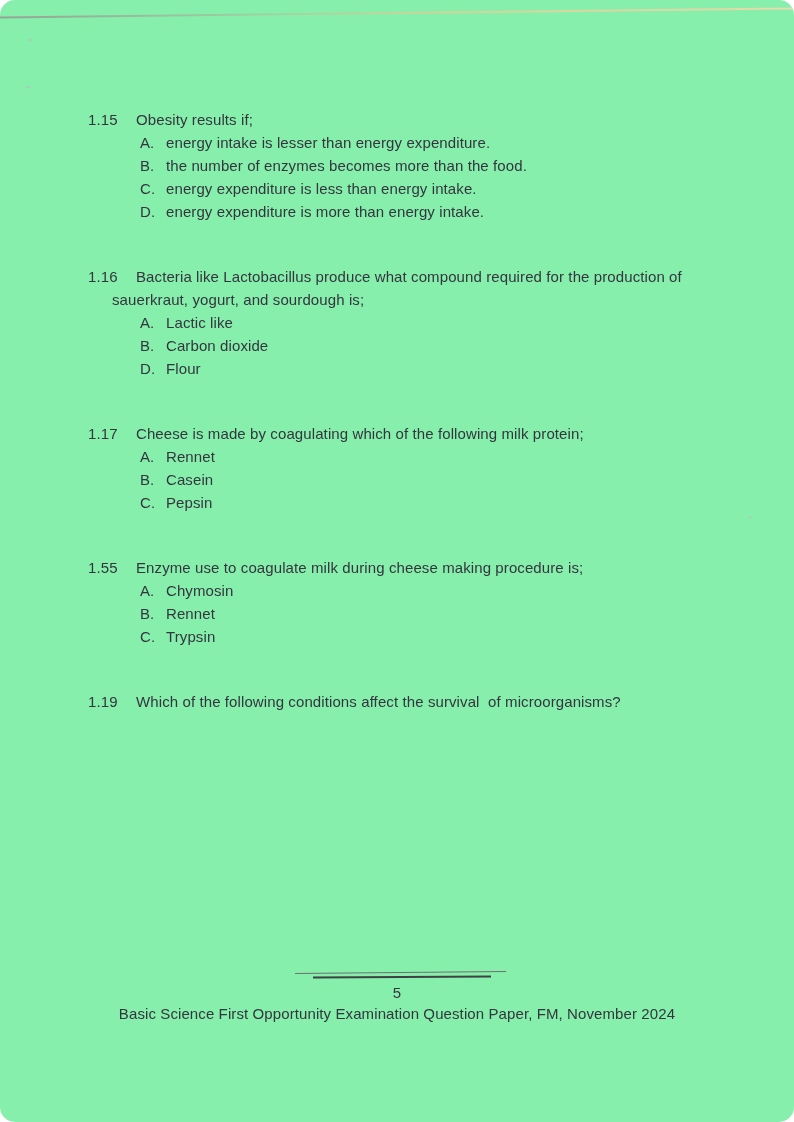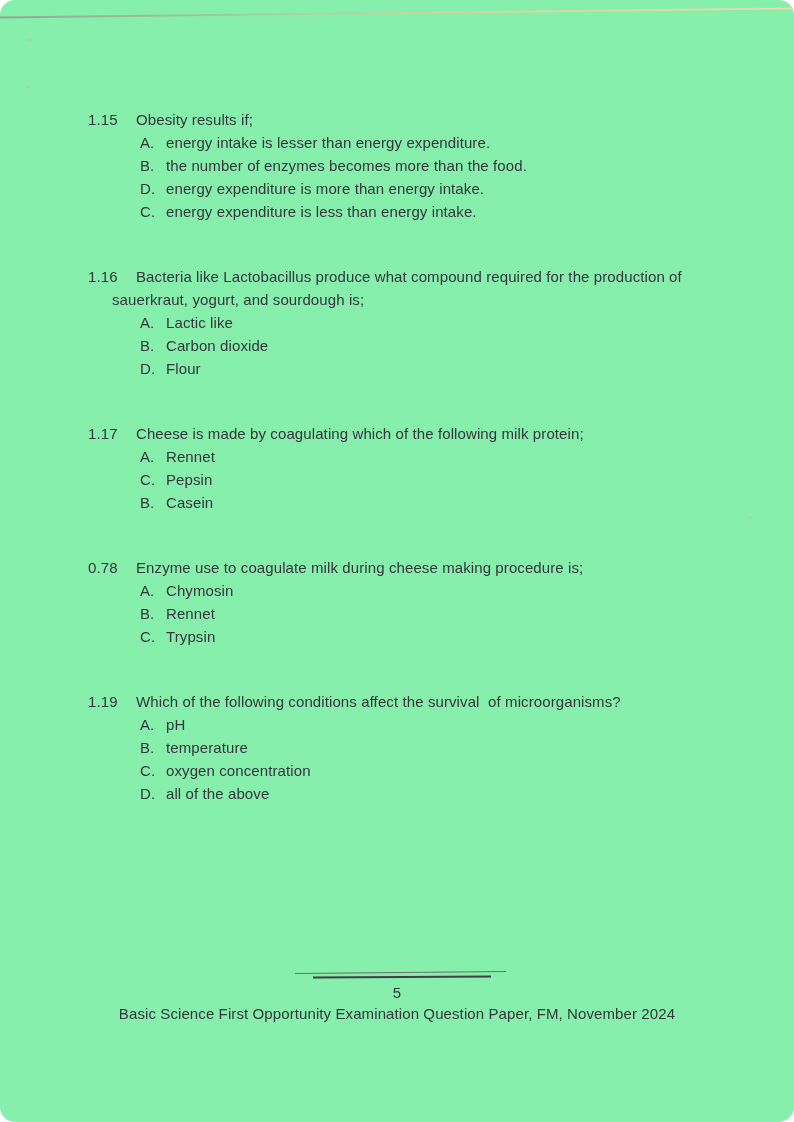--- a/index.html
+++ b/index.html
@@ -96,61 +96,55 @@
   <div class="speck speck2"></div>
   <div class="speck speck3"></div>
 
   <div class="content">
 
     <div class="question">
       <div class="q-line"><span class="q-num">1.15</span><span class="q-text">Obesity results if;</span></div>
       <div class="options">
         <div class="option"><span class="opt-letter">A.</span><span class="opt-text">energy intake is lesser than energy expenditure.</span></div>
         <div class="option"><span class="opt-letter">B.</span><span class="opt-text">the number of enzymes becomes more than the food.</span></div>
+        <div class="option"><span class="opt-letter">C.</span><span class="opt-text">energy expenditure is less than energy intake.</span></div>
         <div class="option"><span class="opt-letter">D.</span><span class="opt-text">energy expenditure is more than energy intake.</span></div>
-        <div class="option"><span class="opt-letter">C.</span><span class="opt-text">energy expenditure is less than energy intake.</span></div>
       </div>
     </div>
 
     <div class="question">
       <div class="q-line"><span class="q-num">1.16</span><span class="q-text">Bacteria like Lactobacillus produce what compound required for the production of
 sauerkraut, yogurt, and sourdough is;</span></div>
       <div class="options">
         <div class="option"><span class="opt-letter">A.</span><span class="opt-text">Lactic like</span></div>
         <div class="option"><span class="opt-letter">B.</span><span class="opt-text">Carbon dioxide</span></div>
         <div class="option"><span class="opt-letter">D.</span><span class="opt-text">Flour</span></div>
       </div>
     </div>
 
     <div class="question">
       <div class="q-line"><span class="q-num">1.17</span><span class="q-text">Cheese is made by coagulating which of the following milk protein;</span></div>
       <div class="options">
         <div class="option"><span class="opt-letter">A.</span><span class="opt-text">Rennet</span></div>
+        <div class="option"><span class="opt-letter">B.</span><span class="opt-text">Casein</span></div>
         <div class="option"><span class="opt-letter">C.</span><span class="opt-text">Pepsin</span></div>
-        <div class="option"><span class="opt-letter">B.</span><span class="opt-text">Casein</span></div>
       </div>
     </div>
 
     <div class="question">
-      <div class="q-line"><span class="q-num">0.78</span><span class="q-text">Enzyme use to coagulate milk during cheese making procedure is;</span></div>
+      <div class="q-line"><span class="q-num">1.55</span><span class="q-text">Enzyme use to coagulate milk during cheese making procedure is;</span></div>
       <div class="options">
         <div class="option"><span class="opt-letter">A.</span><span class="opt-text">Chymosin</span></div>
         <div class="option"><span class="opt-letter">B.</span><span class="opt-text">Rennet</span></div>
         <div class="option"><span class="opt-letter">C.</span><span class="opt-text">Trypsin</span></div>
       </div>
     </div>
 
     <div class="question">
       <div class="q-line"><span class="q-num">1.19</span><span class="q-text">Which of the following conditions affect the survival  of microorganisms?</span></div>
-      <div class="options">
-        <div class="option"><span class="opt-letter">A.</span><span class="opt-text">pH</span></div>
-        <div class="option"><span class="opt-letter">B.</span><span class="opt-text">temperature</span></div>
-        <div class="option"><span class="opt-letter">C.</span><span class="opt-text">oxygen concentration</span></div>
-        <div class="option"><span class="opt-letter">D.</span><span class="opt-text">all of the above</span></div>
-      </div>
     </div>
 
   </div>
 
   <div class="rule-thin"></div>
   <div class="rule-thick"></div>
   <div class="page-number">5</div>
   <div class="footer-text">Basic Science First Opportunity Examination Question Paper, FM, November 2024</div>
 
 </div>

